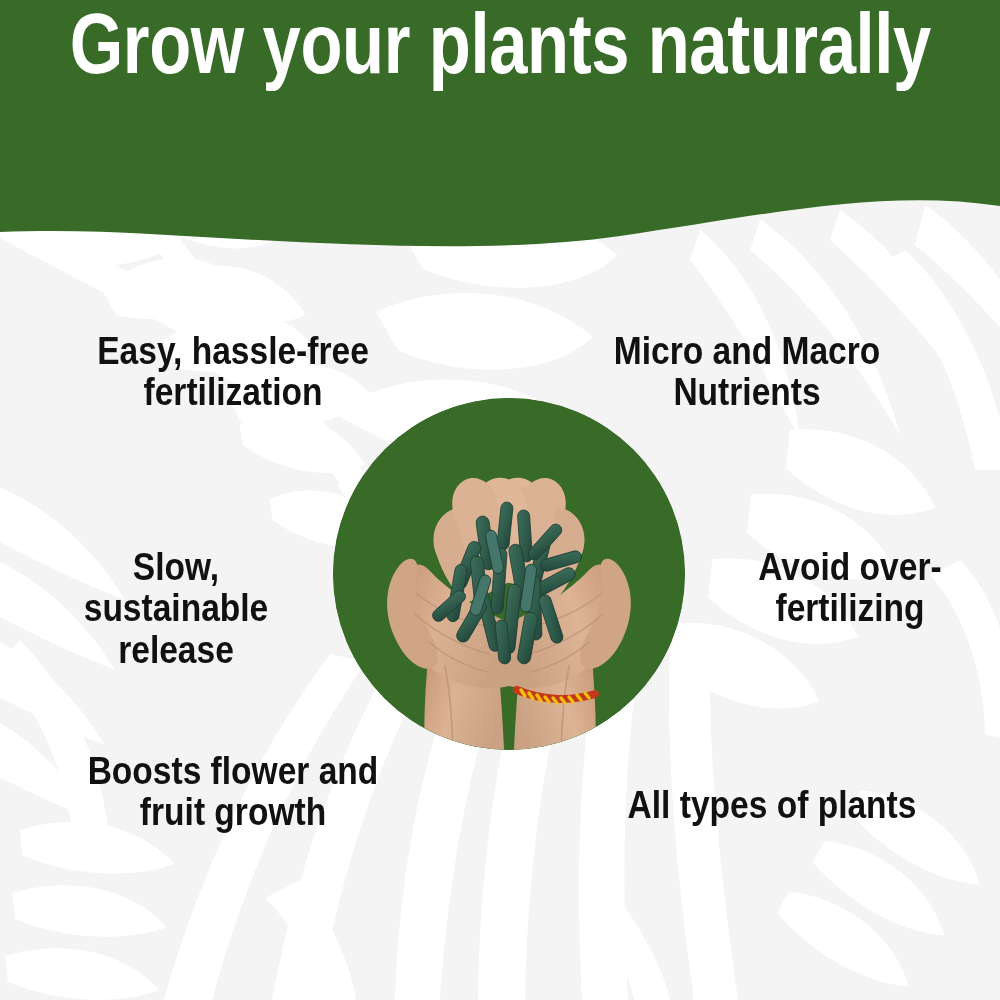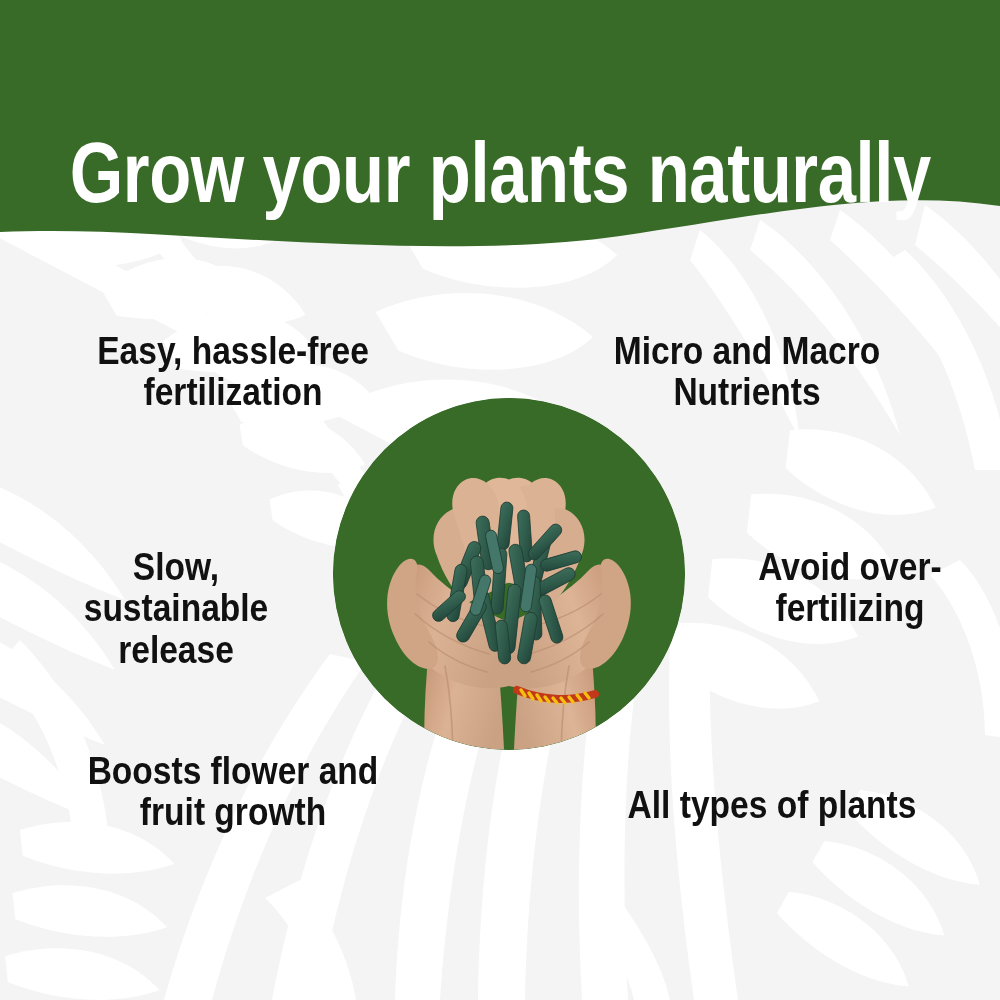--- a/index.html
+++ b/index.html
@@ -38,21 +38,21 @@
     pointer-events: none;
   }
   #header-title {
     position: absolute;
     top: 0;
     left: 0;
     width: 1000px;
     height: 215px;
     z-index: 3;
     display: flex;
-    align-items: flex-end;
+    align-items: flex-start;
     justify-content: center;
   }
   #header-title .title-text {
     font-family: "Liberation Sans Narrow", "Liberation Sans", "DejaVu Sans Condensed", sans-serif;
     font-weight: 700;
     font-size: 86px;
     line-height: 1;
     letter-spacing: -0.5px;
     color: #ffffff;
     transform: scaleX(0.80);

